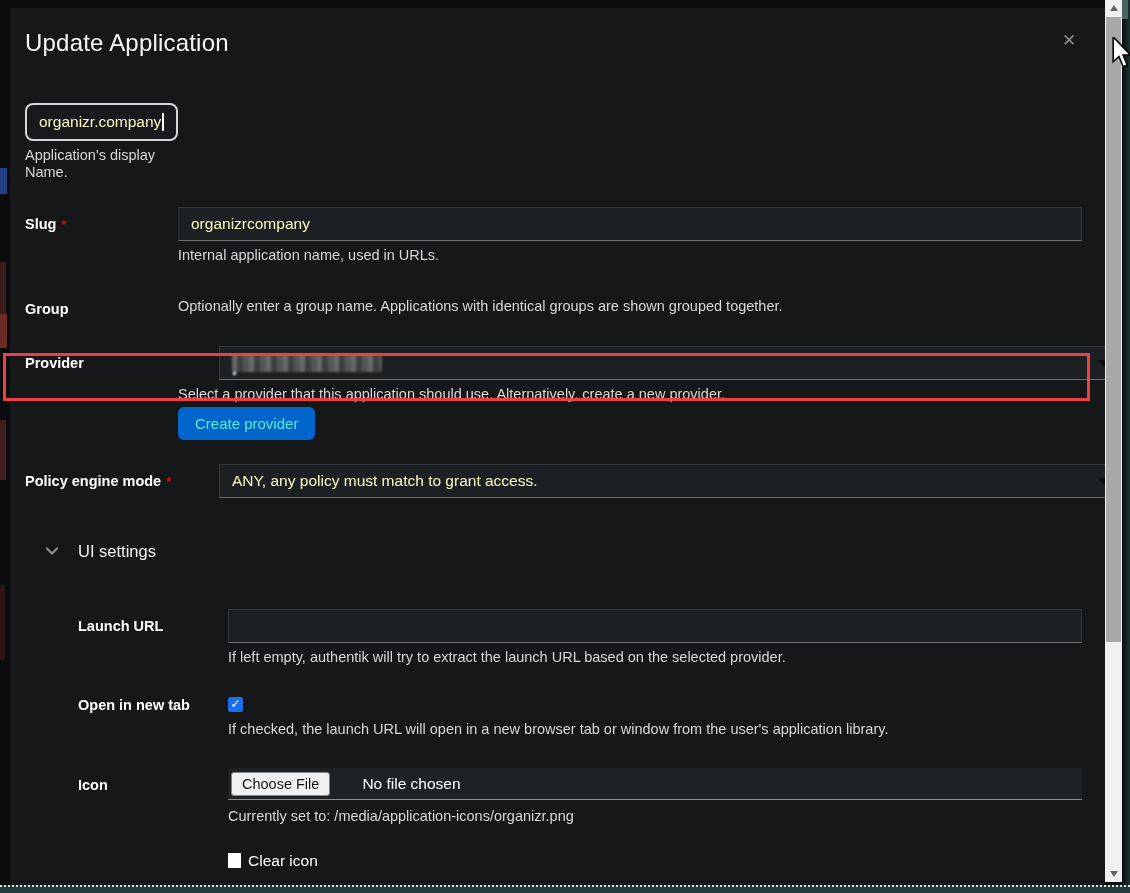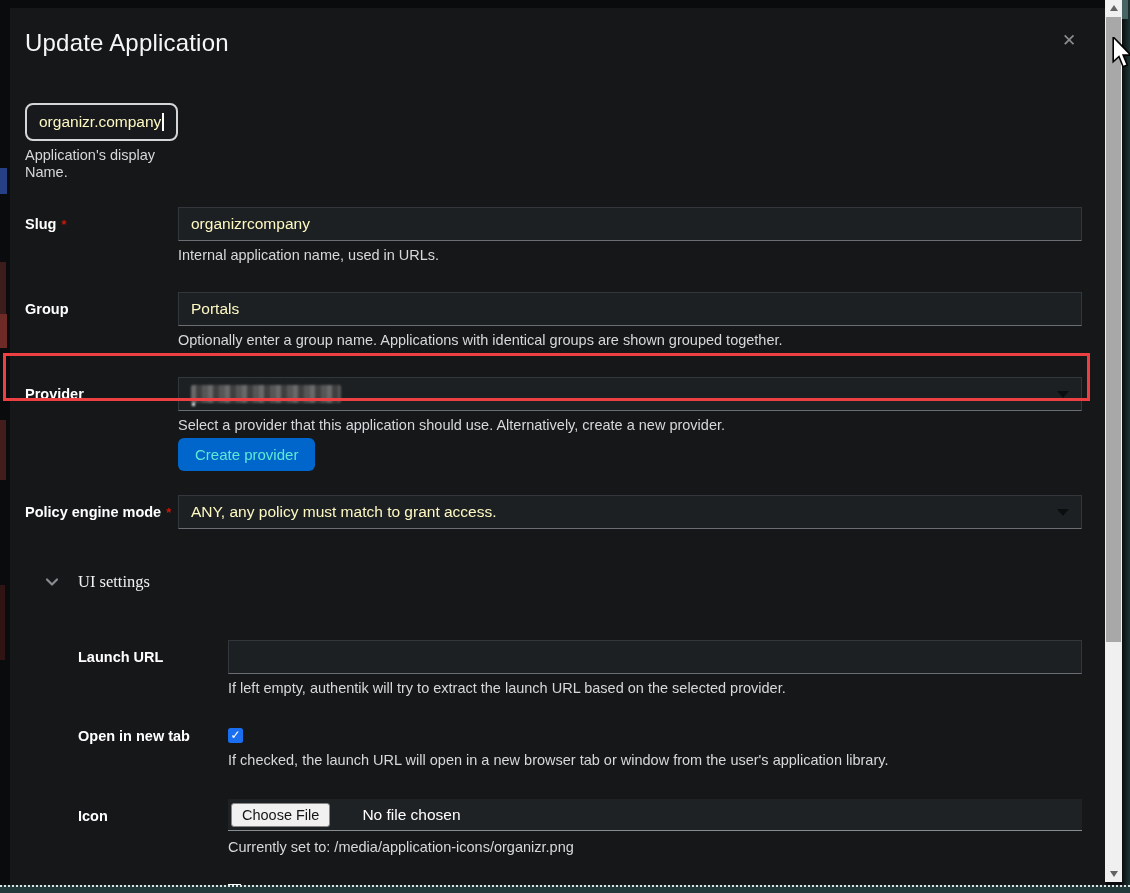--- a/index.html
+++ b/index.html
@@ -46,21 +46,21 @@
     height:34px; width:100%; background:#1d2023; color:#fef9c3;
     border:1px solid #33373b; border-bottom-color:#6a6e73;
     display:flex; align-items:center; padding:0 12px; font-size:15.5px;
   }
   .tinput.focused {
     height:38px; background:#17191c;
     border:2px solid #d4d6d8; border-radius:8px;
   }
   .caret-bar { width:1.5px; height:18px; background:#fff; margin-left:1px; }
 
-  .tselect { cursor:pointer; }
+  .tselect { cursor:pointer;margin-left:41px; }
   .dd-caret {
     margin-left:auto; width:0; height:0;
     border-left:6px solid transparent; border-right:6px solid transparent;
     border-top:7px solid #0c0d0e;
   }
 
   .redacted {
     width:150px; height:18px; border-radius:2px; position:relative;
     background:
       repeating-linear-gradient(90deg, rgba(110,110,110,.85) 0 5px, rgba(62,62,62,.9) 5px 11px, rgba(88,88,88,.85) 11px 17px),
@@ -71,21 +71,21 @@
     content:""; position:absolute; left:1px; bottom:-3px; width:3px; height:3px; background:#e8e8e8;
   }
 
   .btn-primary {
     margin-top:4px; display:inline-block; background:#0066cc; color:#5eead4;
     border:none; border-radius:6px; padding:8px 17px; font-size:15px;
     font-family:"Liberation Sans",sans-serif; cursor:pointer;
   }
 
   
-  .section-hdr { display:flex; align-items:center; margin:42px 0 0 20px; height:22px; cursor:pointer;font-family:Liberation Serif, serif; }
+  .section-hdr { display:flex; align-items:center; margin:42px 0 0 20px; height:22px; cursor:pointer; }
   .chev { width:14px; height:14px; margin-right:19px; }
   .section-label { font-size:16.5px; color:#f0f1f2; }
 
   
   .cb-checked {
     width:15px; height:15px; background:#1a6ff0; border-radius:2.5px;
     color:#fff; font-size:12px; line-height:15px; text-align:center;
     display:inline-block; cursor:pointer;
   }
   .cb-unchecked {
@@ -175,23 +175,20 @@
         <div class="tinput">
           <span>organizrcompany</span>
         </div>
         <div class="help">Internal application name, used in URLs.</div>
       </div>
     </div>
 
     <div class="row mb-std">
       <div class="flabel">Group</div>
       <div>
-        <div class="tinput">
-          <span>Portals</span>
-        </div>
         <div class="help">Optionally enter a group name. Applications with identical groups are shown grouped together.</div>
       </div>
     </div>
 
     <div class="row mb-prov">
       <div class="flabel">Provider</div>
       <div>
         <div class="tinput tselect">
           <span class="redacted"></span>
           <span class="dd-caret"></span>

